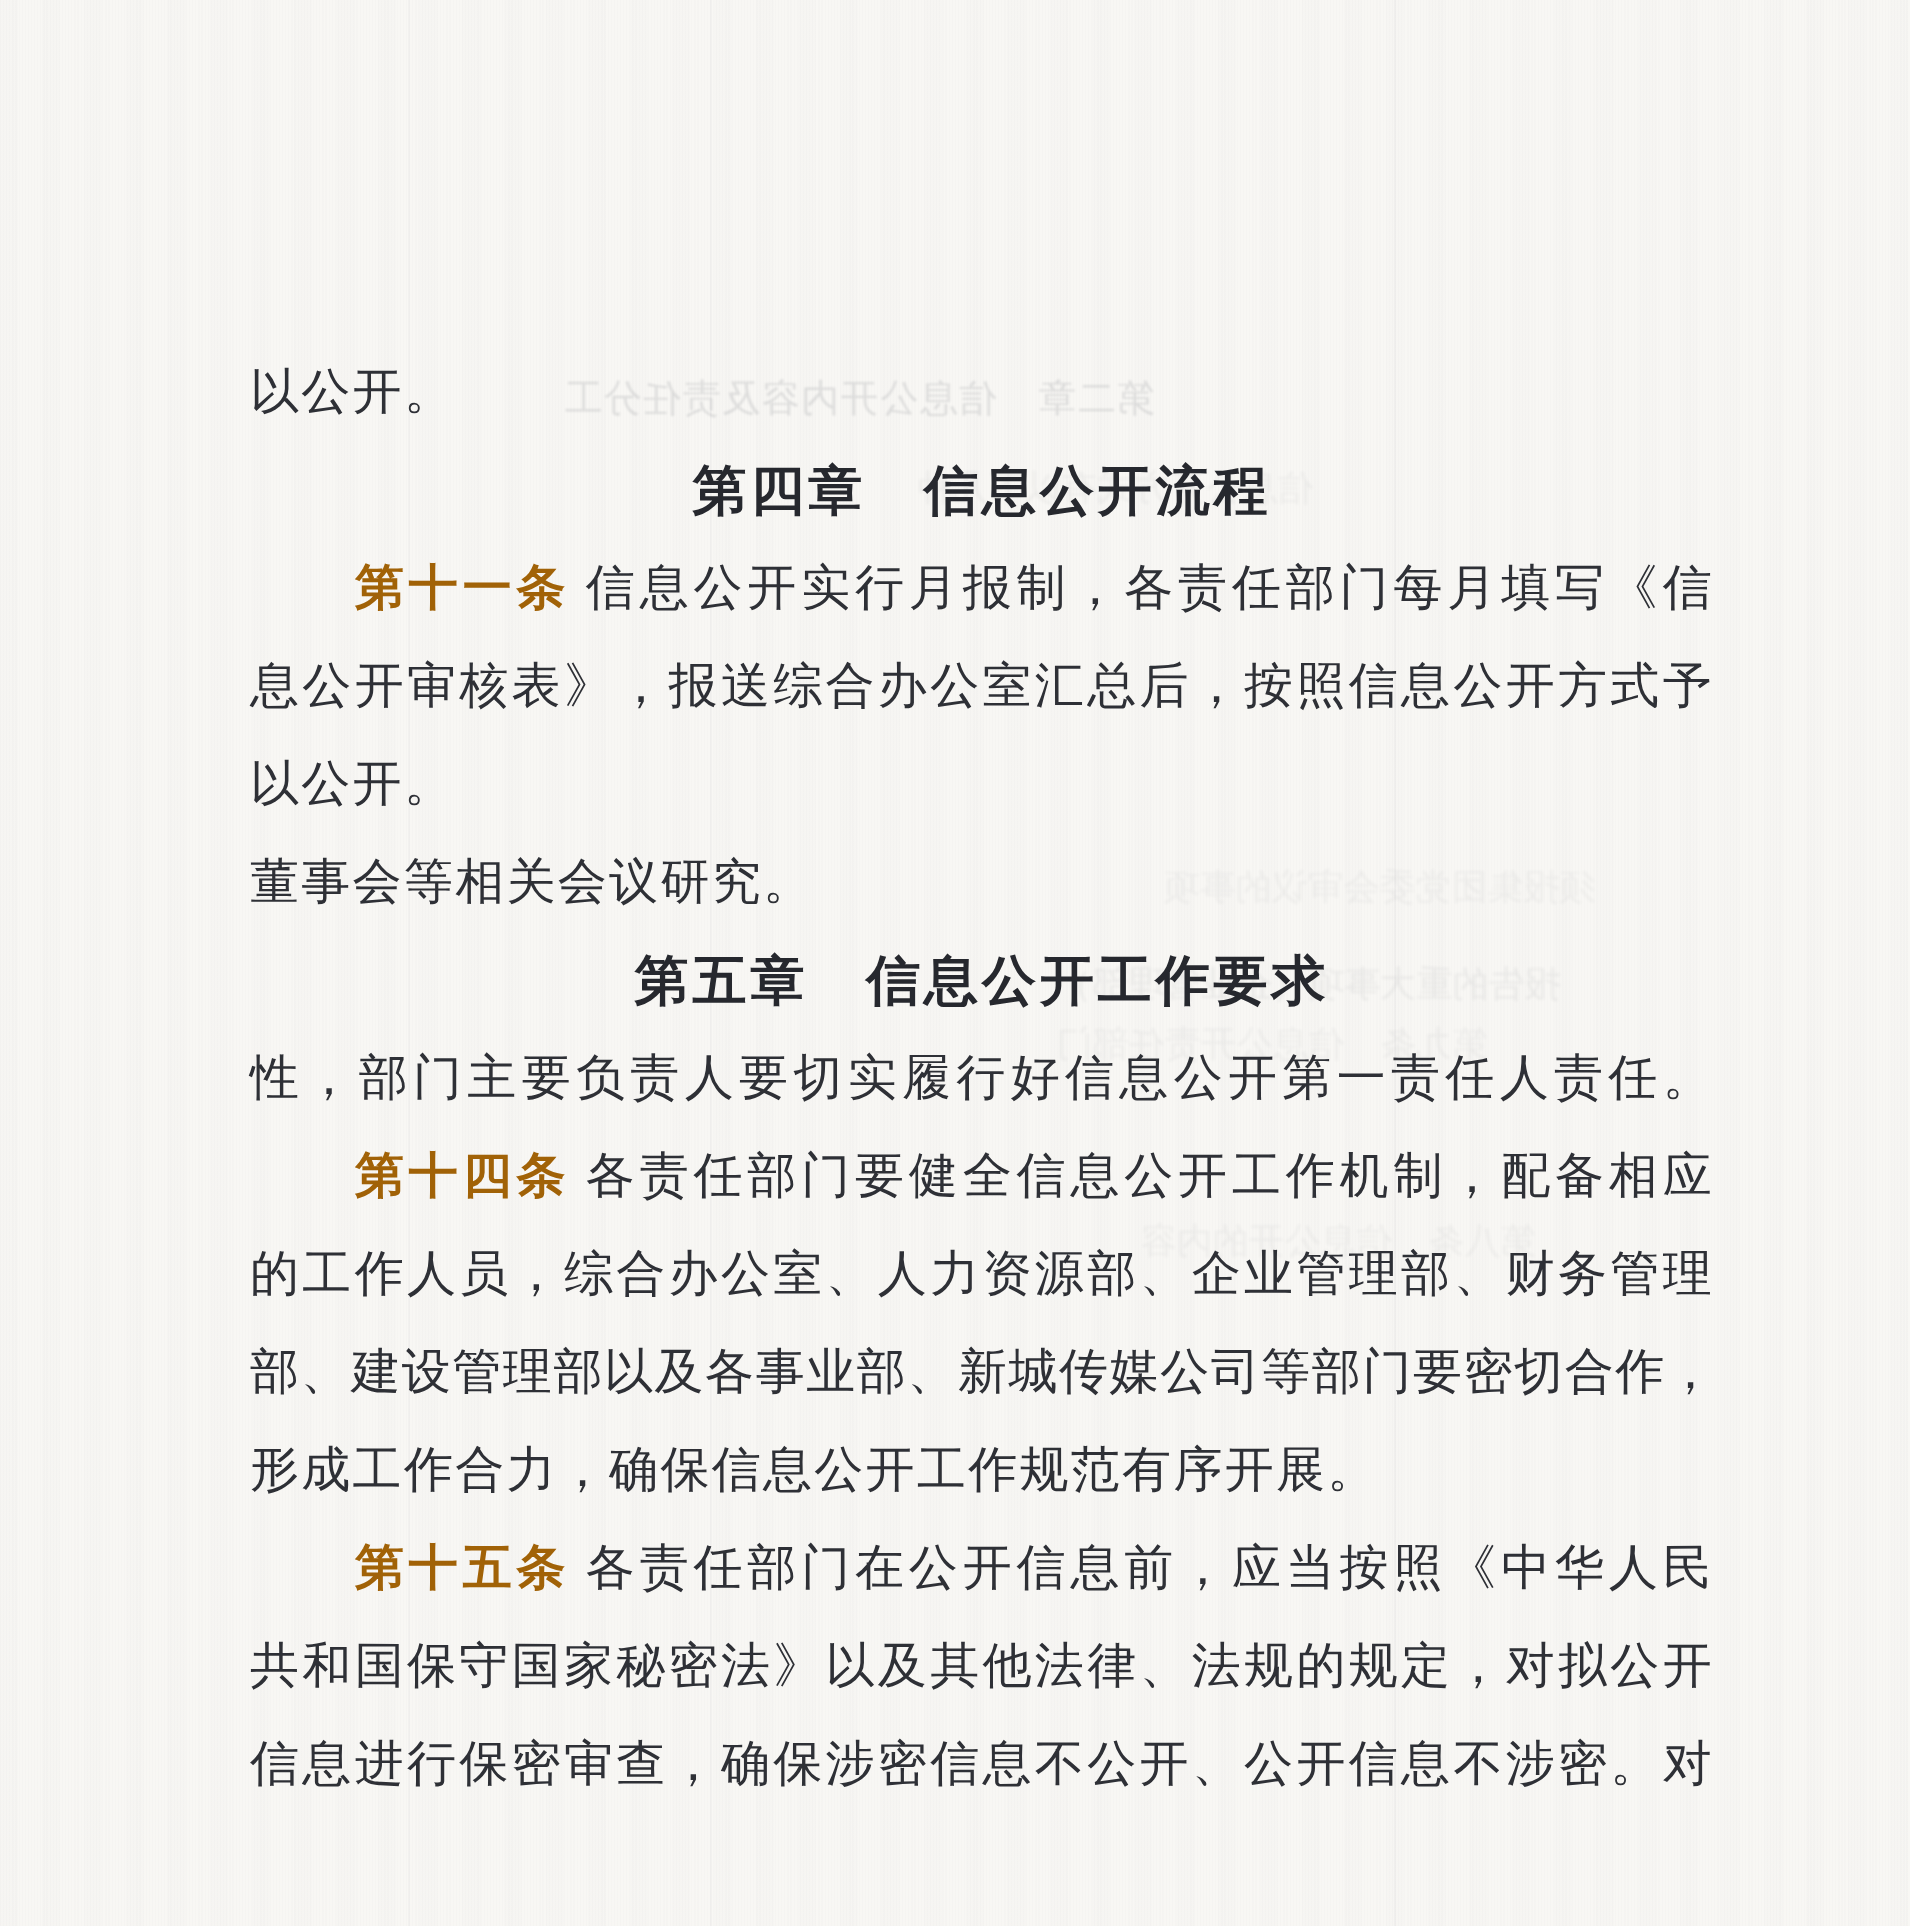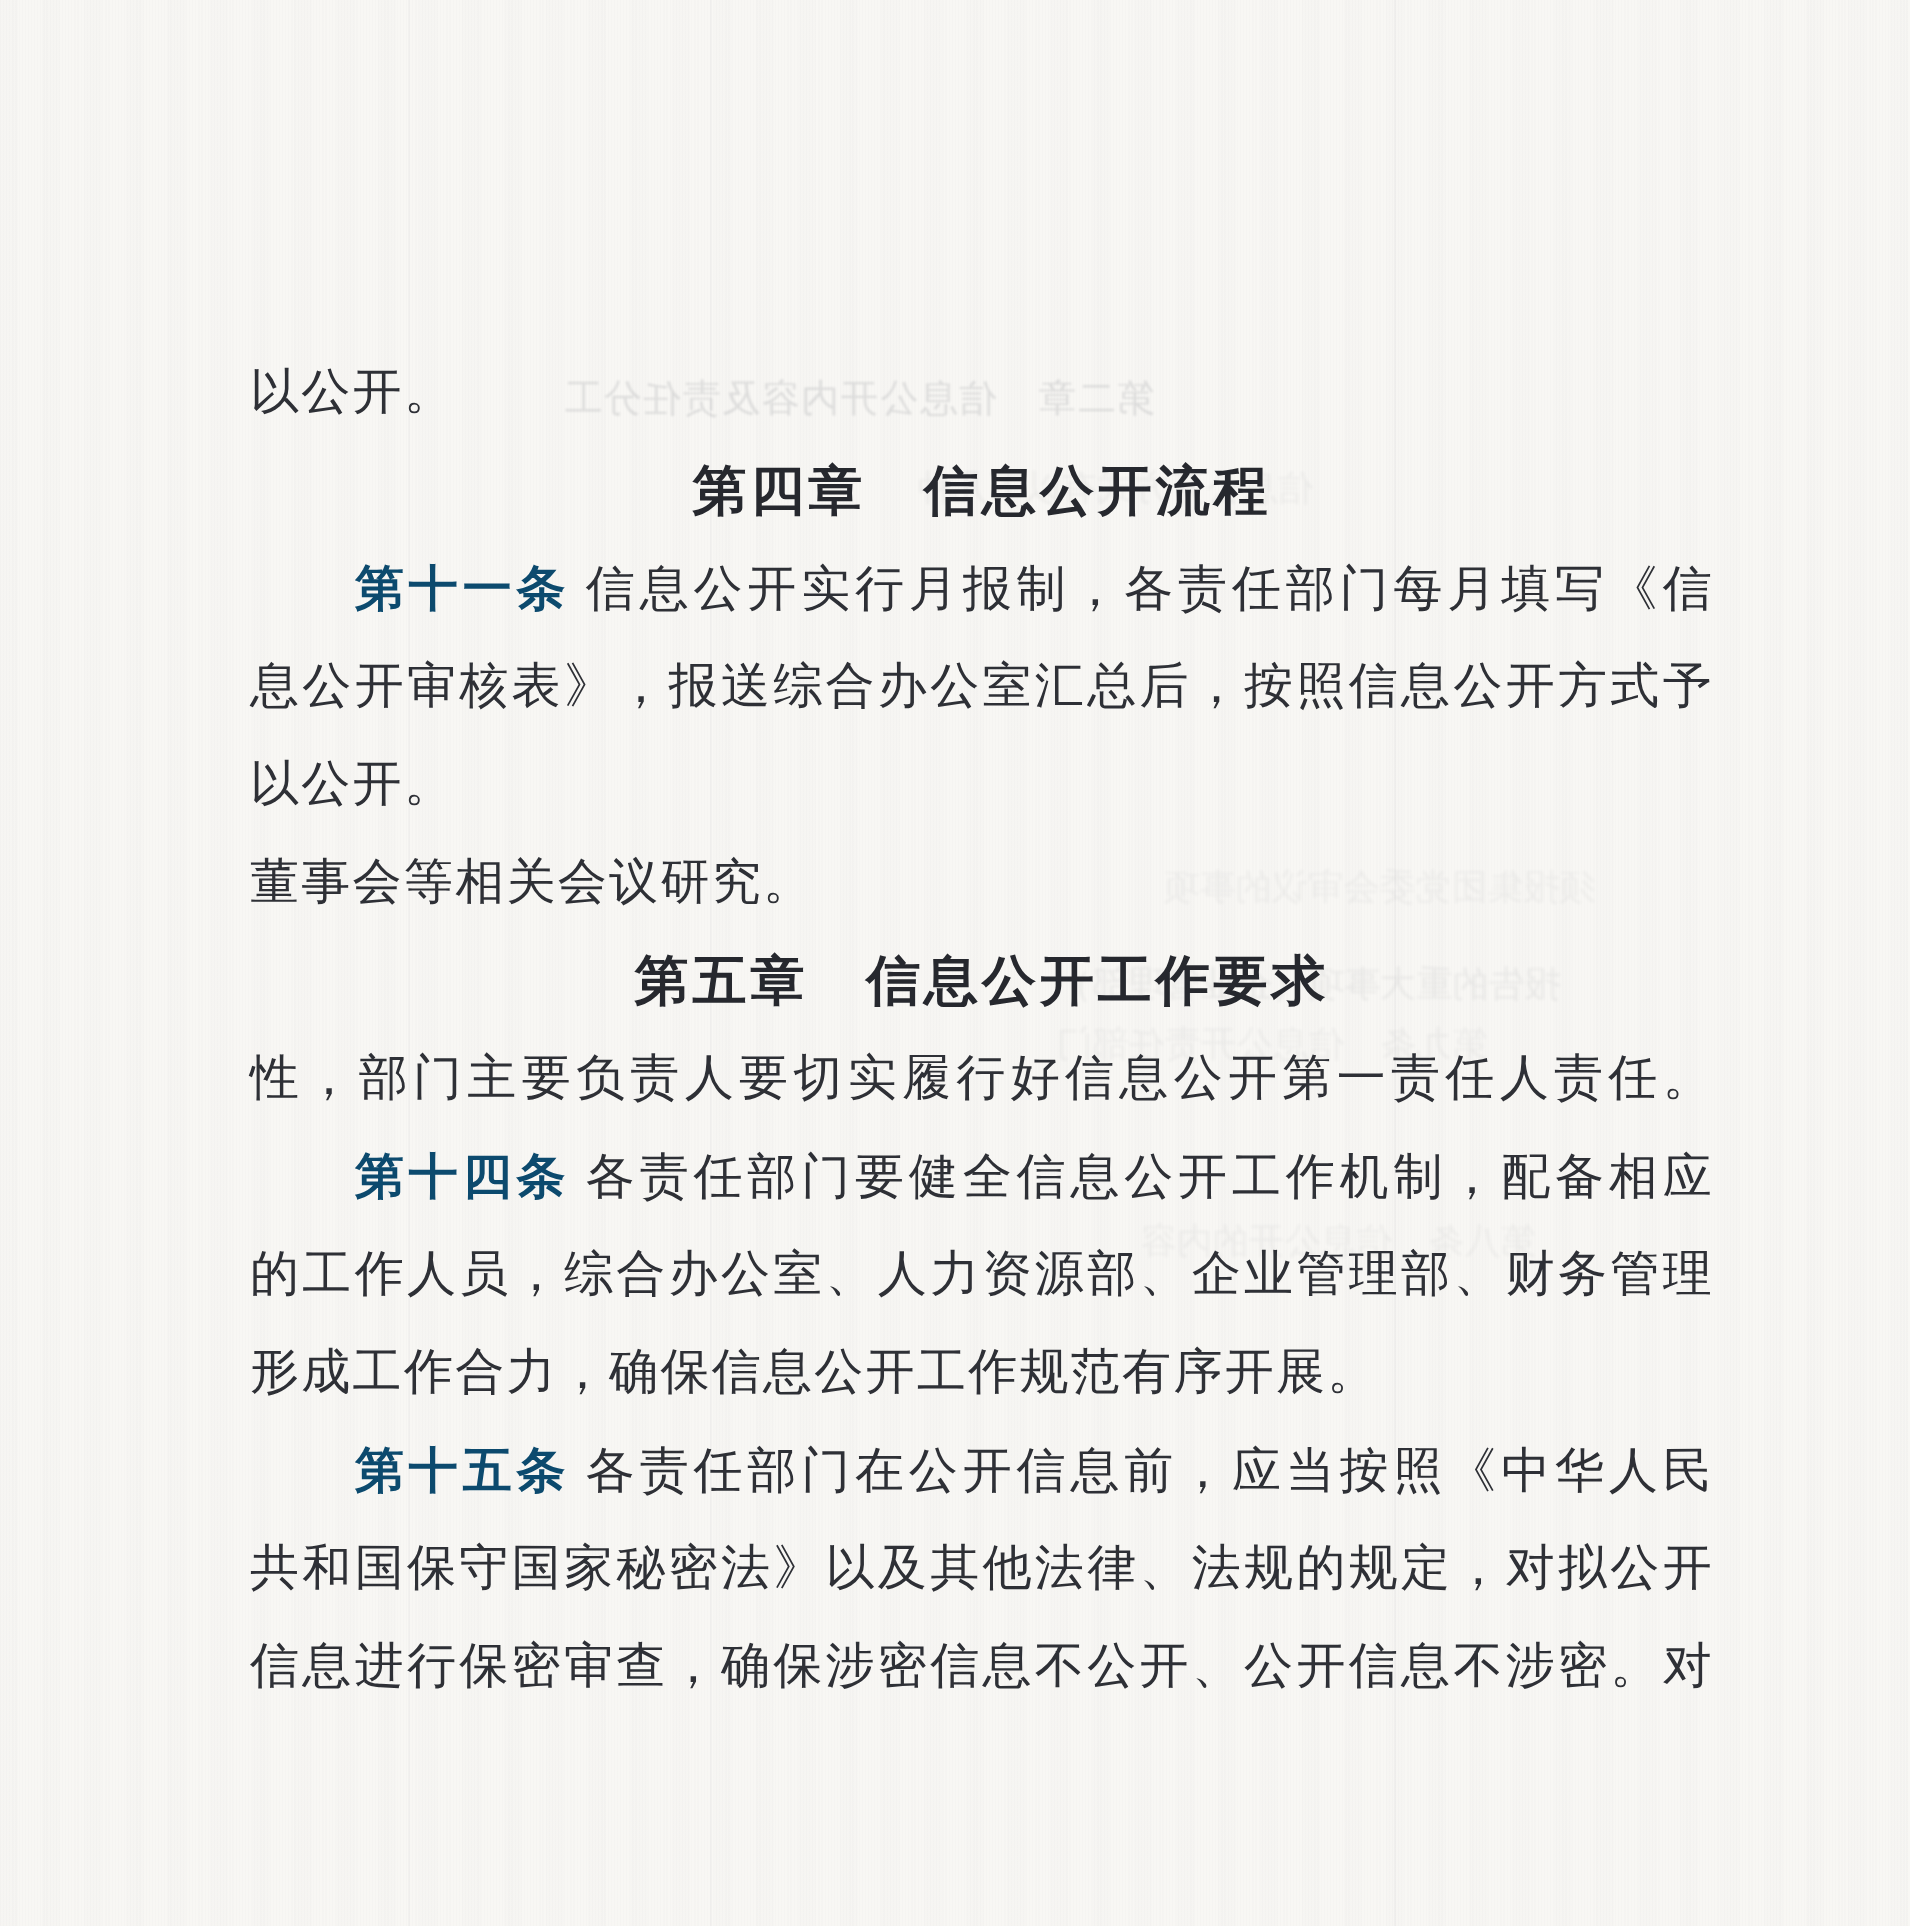--- a/index.html
+++ b/index.html
@@ -35,22 +35,22 @@
     white-space:nowrap;
   }
   .row.fill{
     text-align:justify;text-align-last:justify;text-justify:inter-character;
     white-space:normal;
   }
   .row.tight{letter-spacing:-0.8px;}
   .row.article{padding-left:105px;}
   .row.article.fill{padding-left:105px;}
   .num{
-    font-family:Liberation Sans, sans-serif;
-    font-weight:700;color:#0c4a6e;margin-right:15.4px;
+    font-family:Liberation Mono, monospace;
+    font-weight:700;color:#a16207;margin-right:15.4px;
   }
   .row.chapter{
     text-align:center;text-align-last:center;
     font-family:"Liberation Sans","DejaVu Sans",sans-serif;
     font-weight:700;font-size:54px;letter-spacing:3.9px;color:#26282e;
   }
 
   
   .ghost{
     position:absolute;transform:scaleX(-1);
@@ -84,20 +84,21 @@
       <div class="row body">以公开。</div>
       <div class="row chapter">第四章　信息公开流程</div>
       <div class="row article fill"><span class="num">第十一条</span><span>信息公开实行月报制，各责任部门每月填写《信</span></div>
       <div class="row body fill">息公开审核表》，报送综合办公室汇总后，按照信息公开方式予</div>
       <div class="row body">以公开。</div>
       <div class="row body">董事会等相关会议研究。</div>
       <div class="row chapter">第五章　信息公开工作要求</div>
       <div class="row body fill">性，部门主要负责人要切实履行好信息公开第一责任人责任。</div>
       <div class="row article fill"><span class="num">第十四条</span><span>各责任部门要健全信息公开工作机制，配备相应</span></div>
       <div class="row body fill">的工作人员，综合办公室、人力资源部、企业管理部、财务管理</div>
+      <div class="row body fill tight">部、建设管理部以及各事业部、新城传媒公司等部门要密切合作，</div>
       <div class="row body">形成工作合力，确保信息公开工作规范有序开展。</div>
       <div class="row article fill"><span class="num">第十五条</span><span>各责任部门在公开信息前，应当按照《中华人民</span></div>
       <div class="row body fill">共和国保守国家秘密法》以及其他法律、法规的规定，对拟公开</div>
       <div class="row body fill">信息进行保密审查，确保涉密信息不公开、公开信息不涉密。对</div>
     </div>
 
 </div>
 
 
 </body></html>

